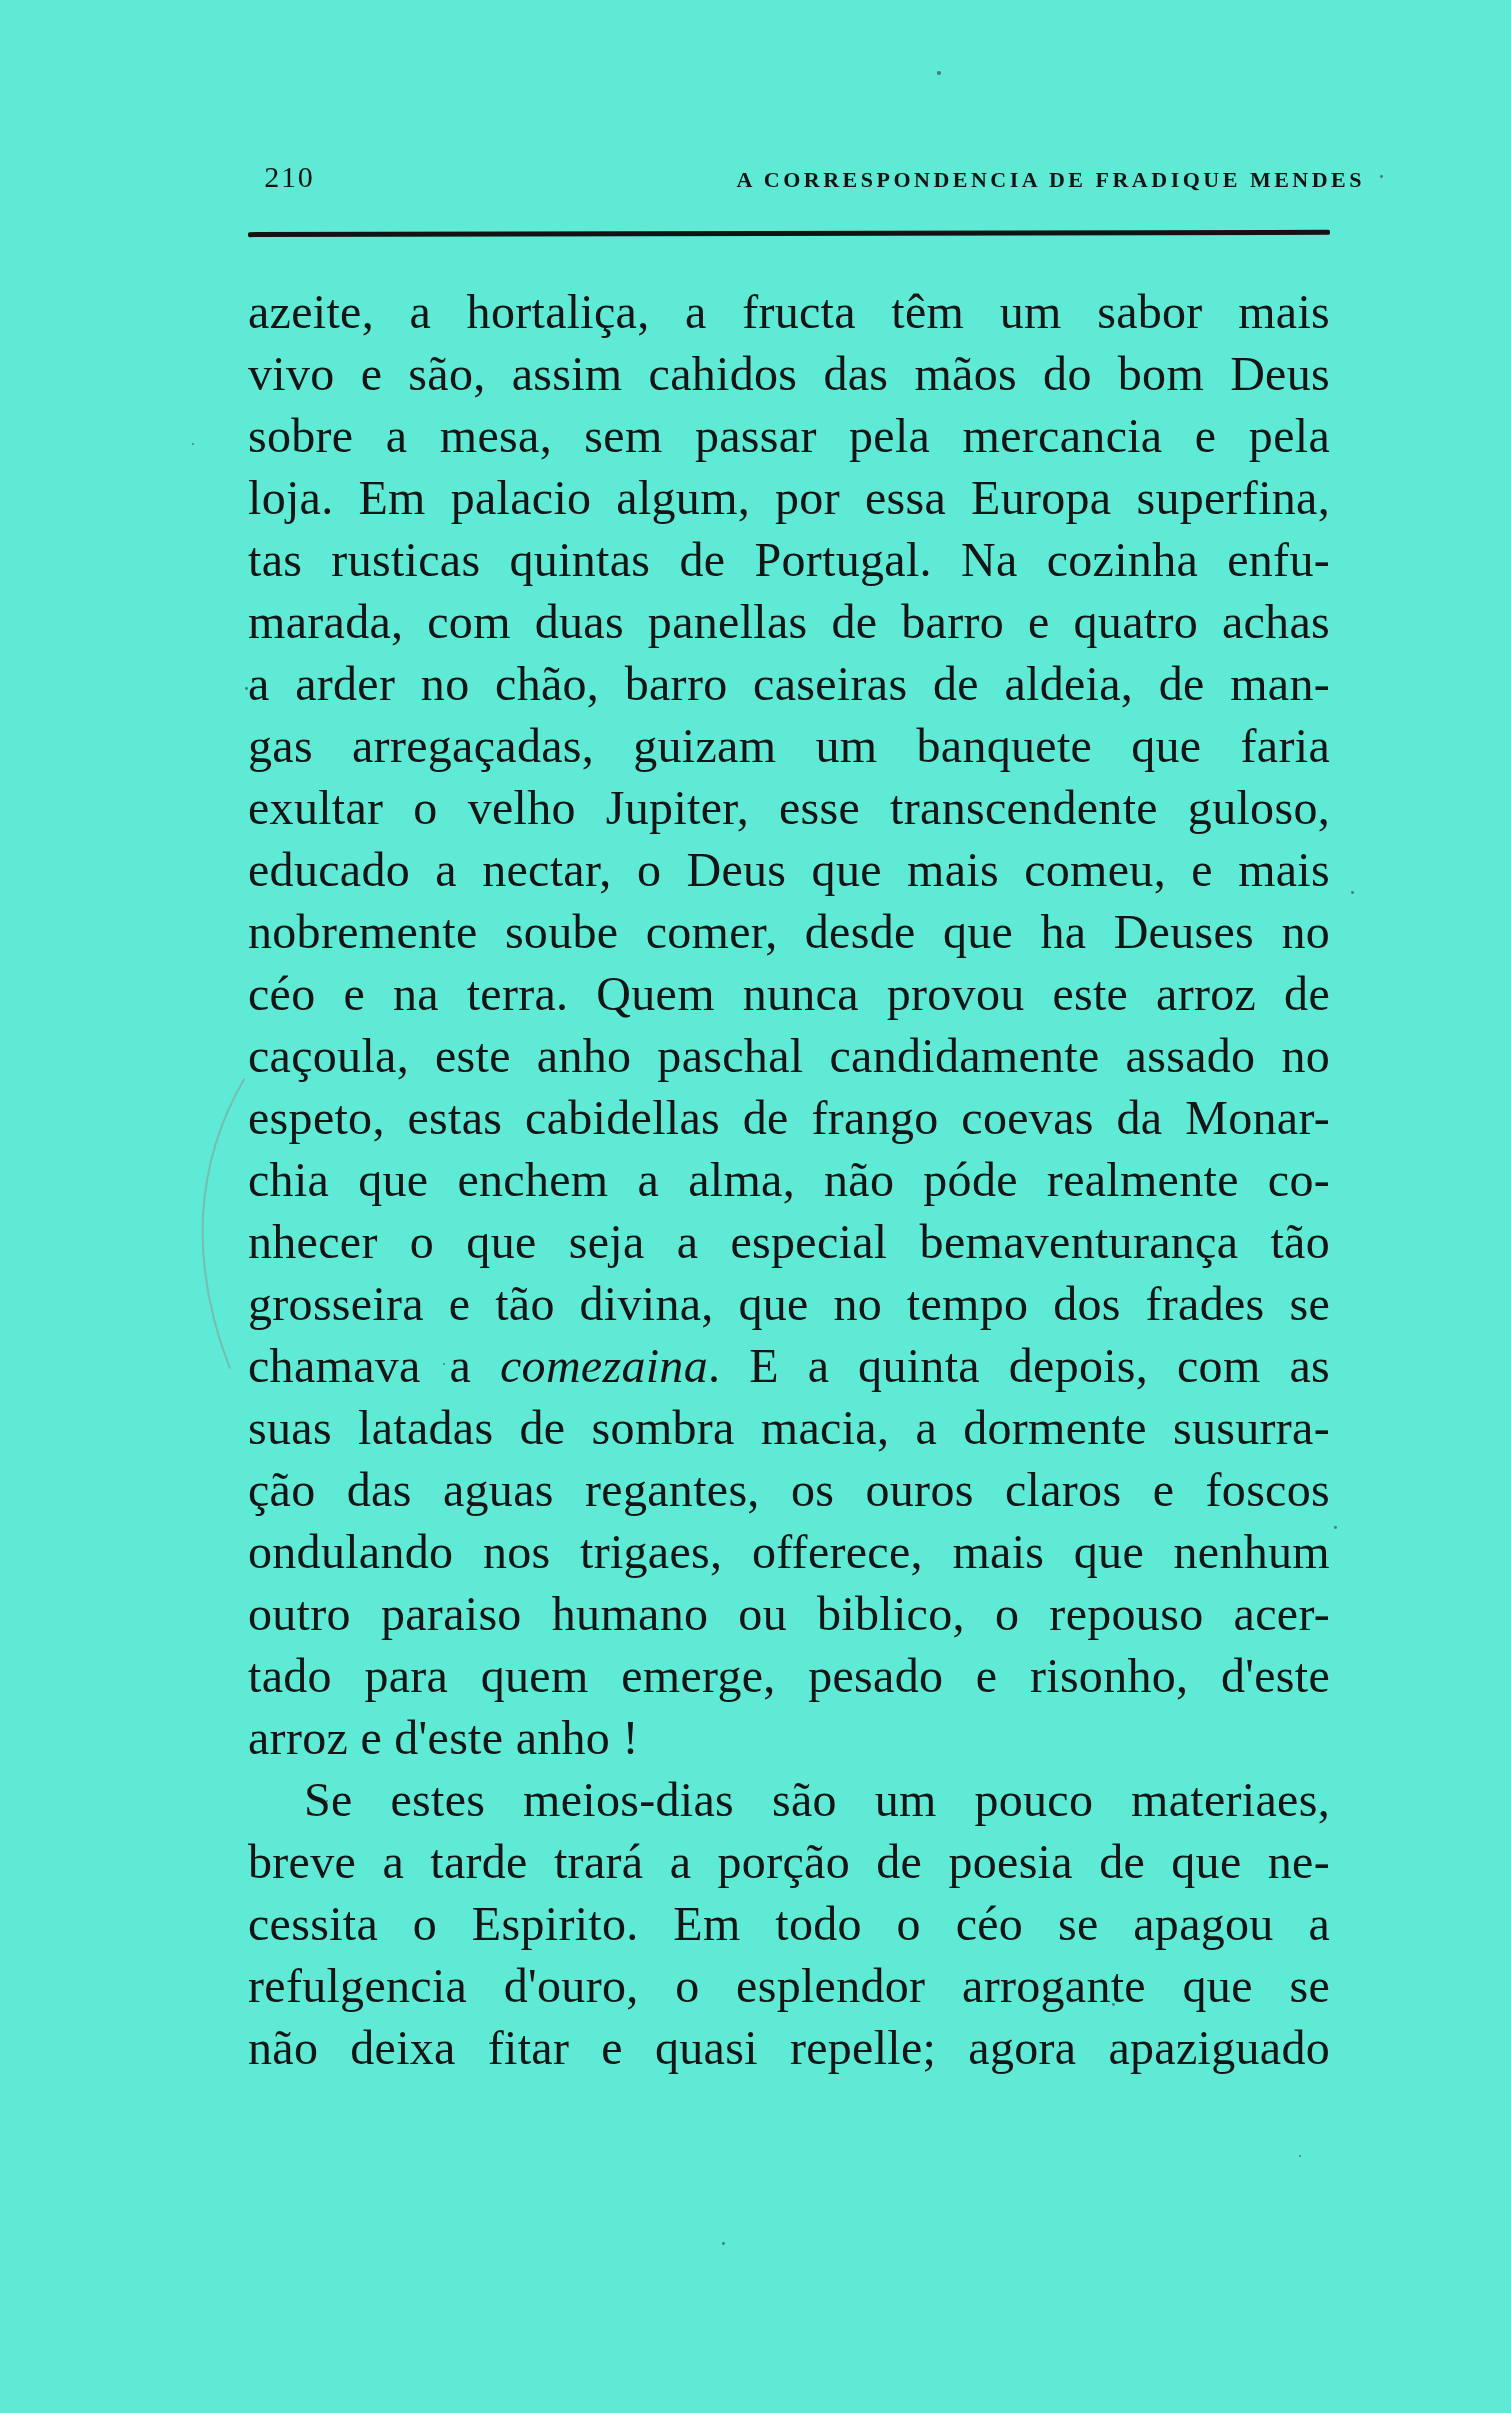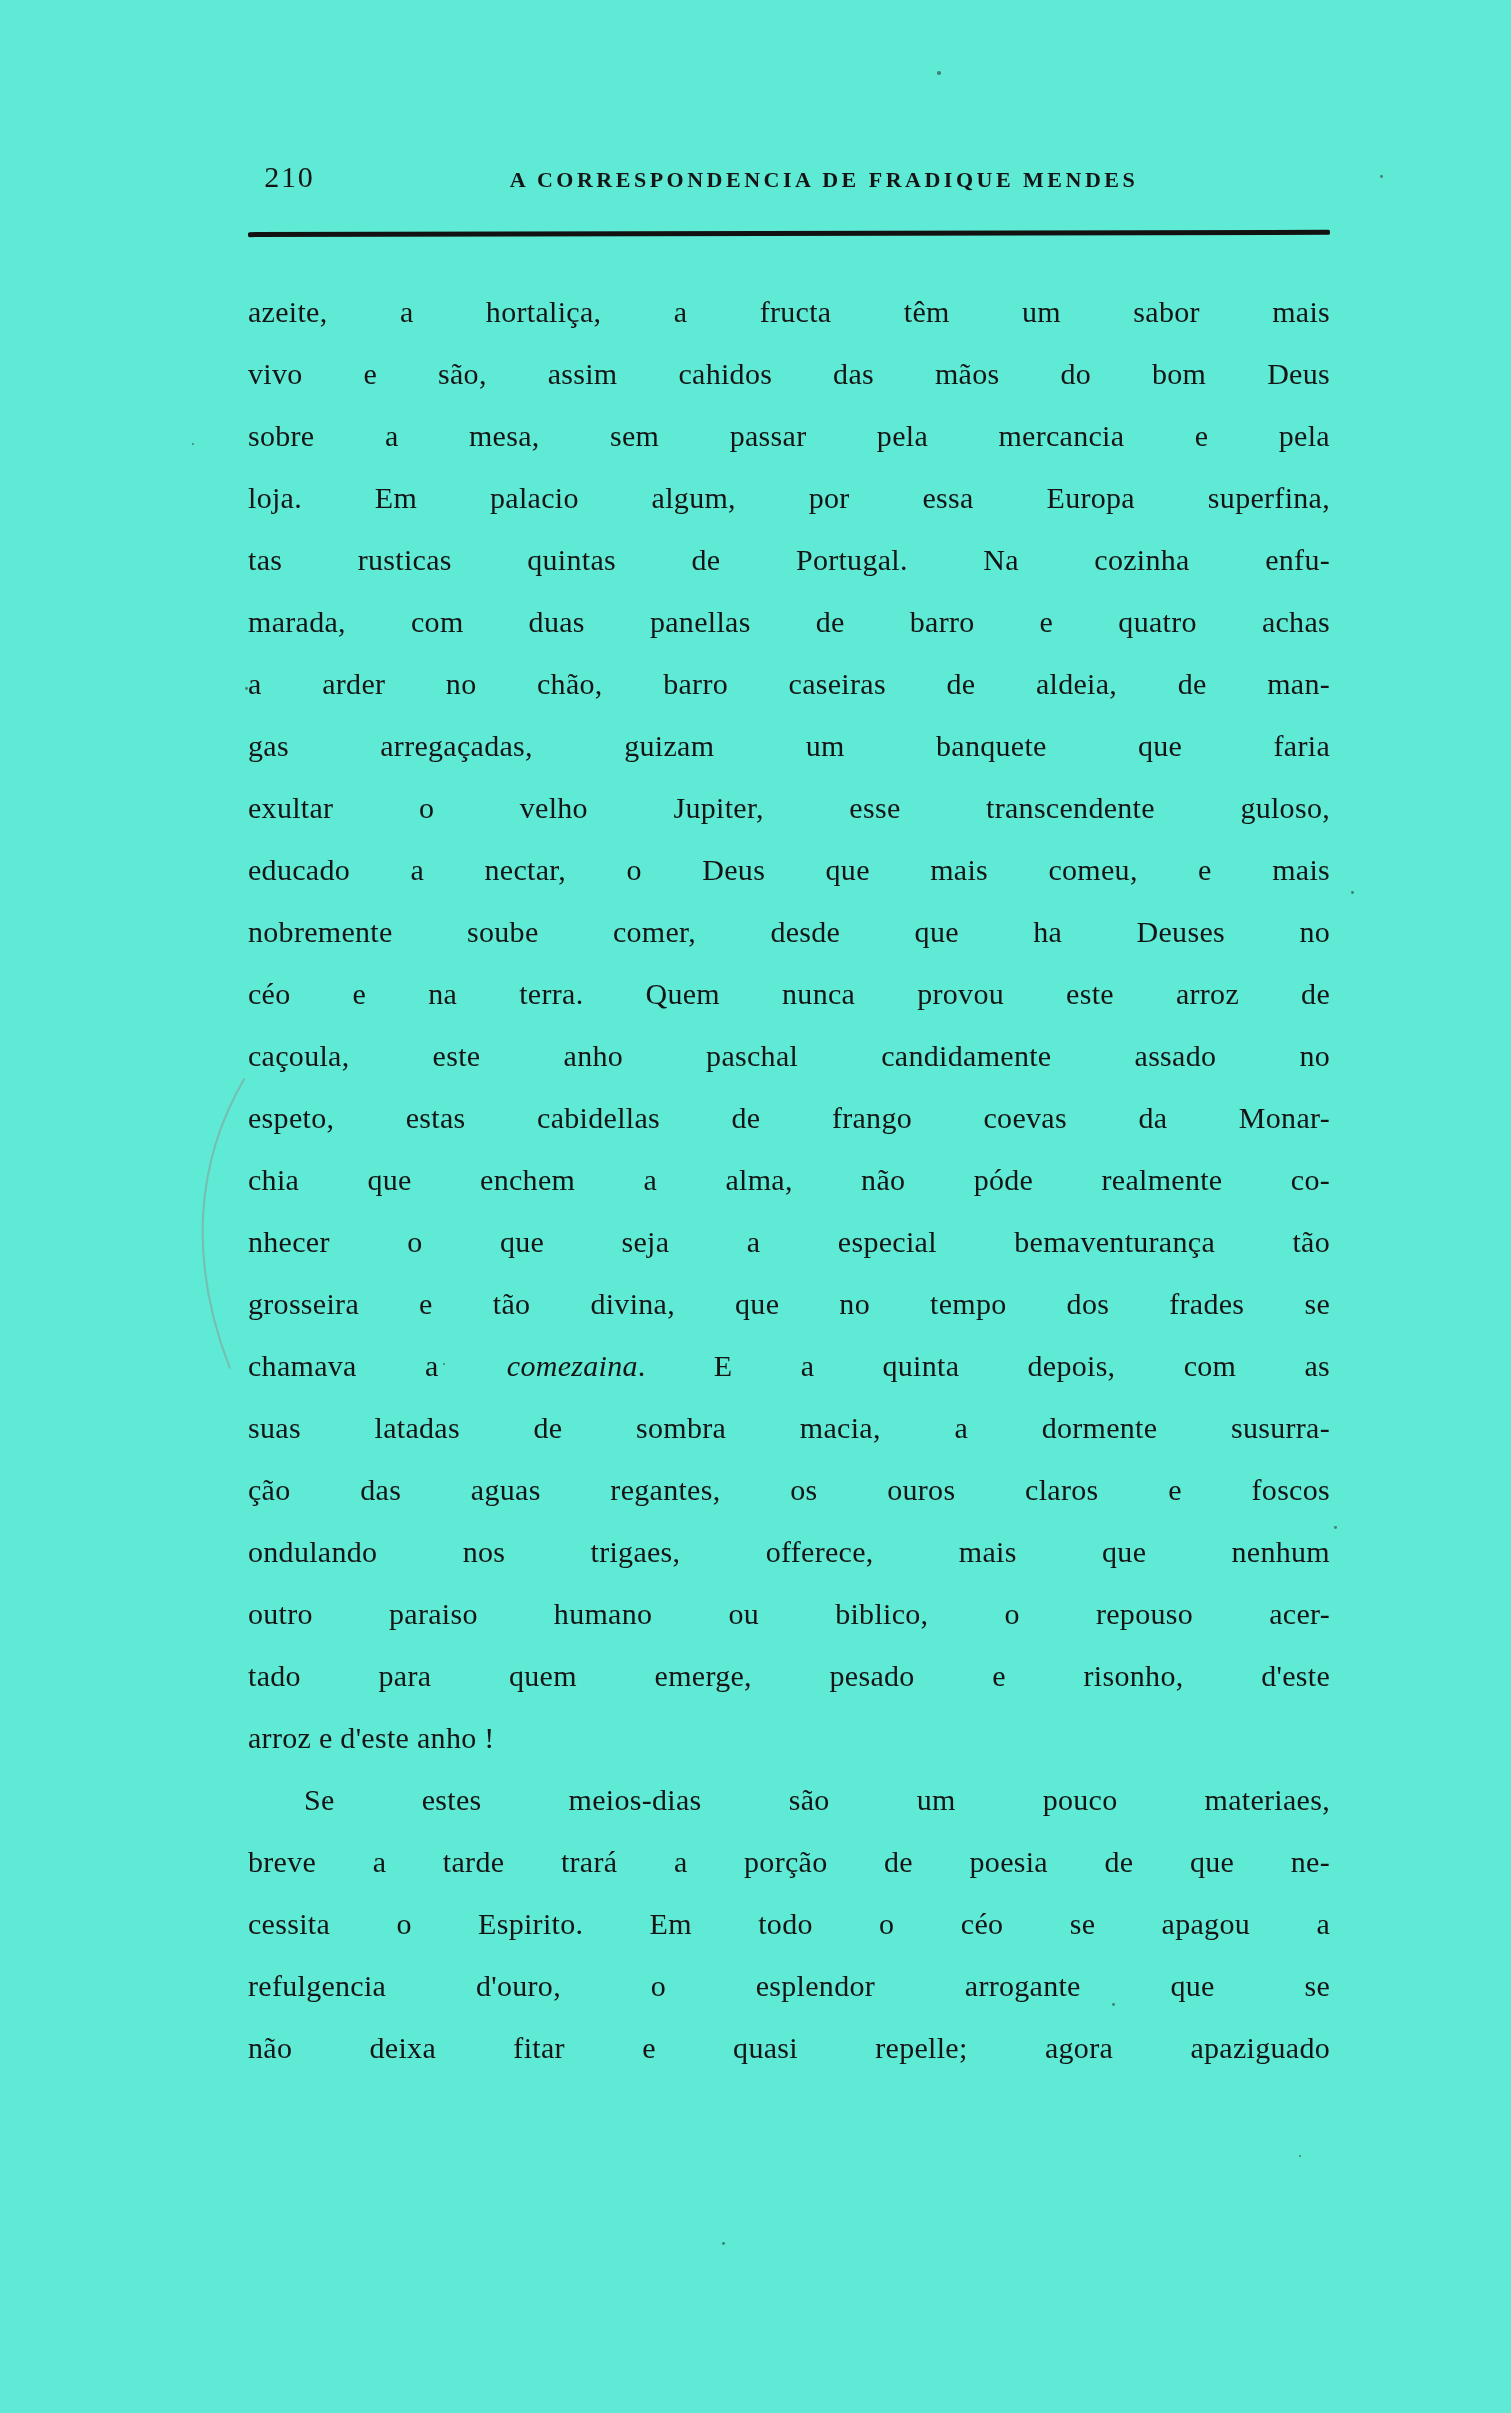--- a/index.html
+++ b/index.html
@@ -14,32 +14,32 @@
   .text-col {
     position:absolute; left:248px; top:0; width:1082px;
   }
   .header { position:relative; height:41px; margin-top:162px; }
   .pagenum {
     position:absolute; left:16.3px; top:-2.3px;
     font-size:30px; letter-spacing:1.7px;
   }
   .title {
     position:absolute; left:0; right:0; top:4.7px;
-    text-align:center; transform:translateX(35px);
+    text-align:right; transform:translateX(35px);
     font-size:22px; font-weight:bold; letter-spacing:3.5px;
     white-space:nowrap;
   }
   .rule {
     margin-top:28px; height:4.7px; background:#121212;
     transform:rotate(-0.12deg); border-radius:1.7px;
   }
   .body-text { margin-top:45px; }
   .line {
     height:62px; line-height:62px;
-    font-size:30px; letter-spacing:0.3px;
+    font-size:48px; letter-spacing:0.3px;
     text-align:justify; text-align-last:justify;
     white-space:normal;
   }
   .line.no-just { text-align-last:left; }
   .line.indent { text-indent:56px; }
   .italic { font-style:italic; }
   .pencil { position:absolute; left:172px; top:1069px; }
   .speck { position:absolute; background:#2a2a2a; border-radius:50%; opacity:.55; }
   .s1 { left:937px; top:71px;  width:3.5px; height:3.5px; }
   .s2 { left:1380px; top:175px;  width:2.9px; height:2.9px; }

